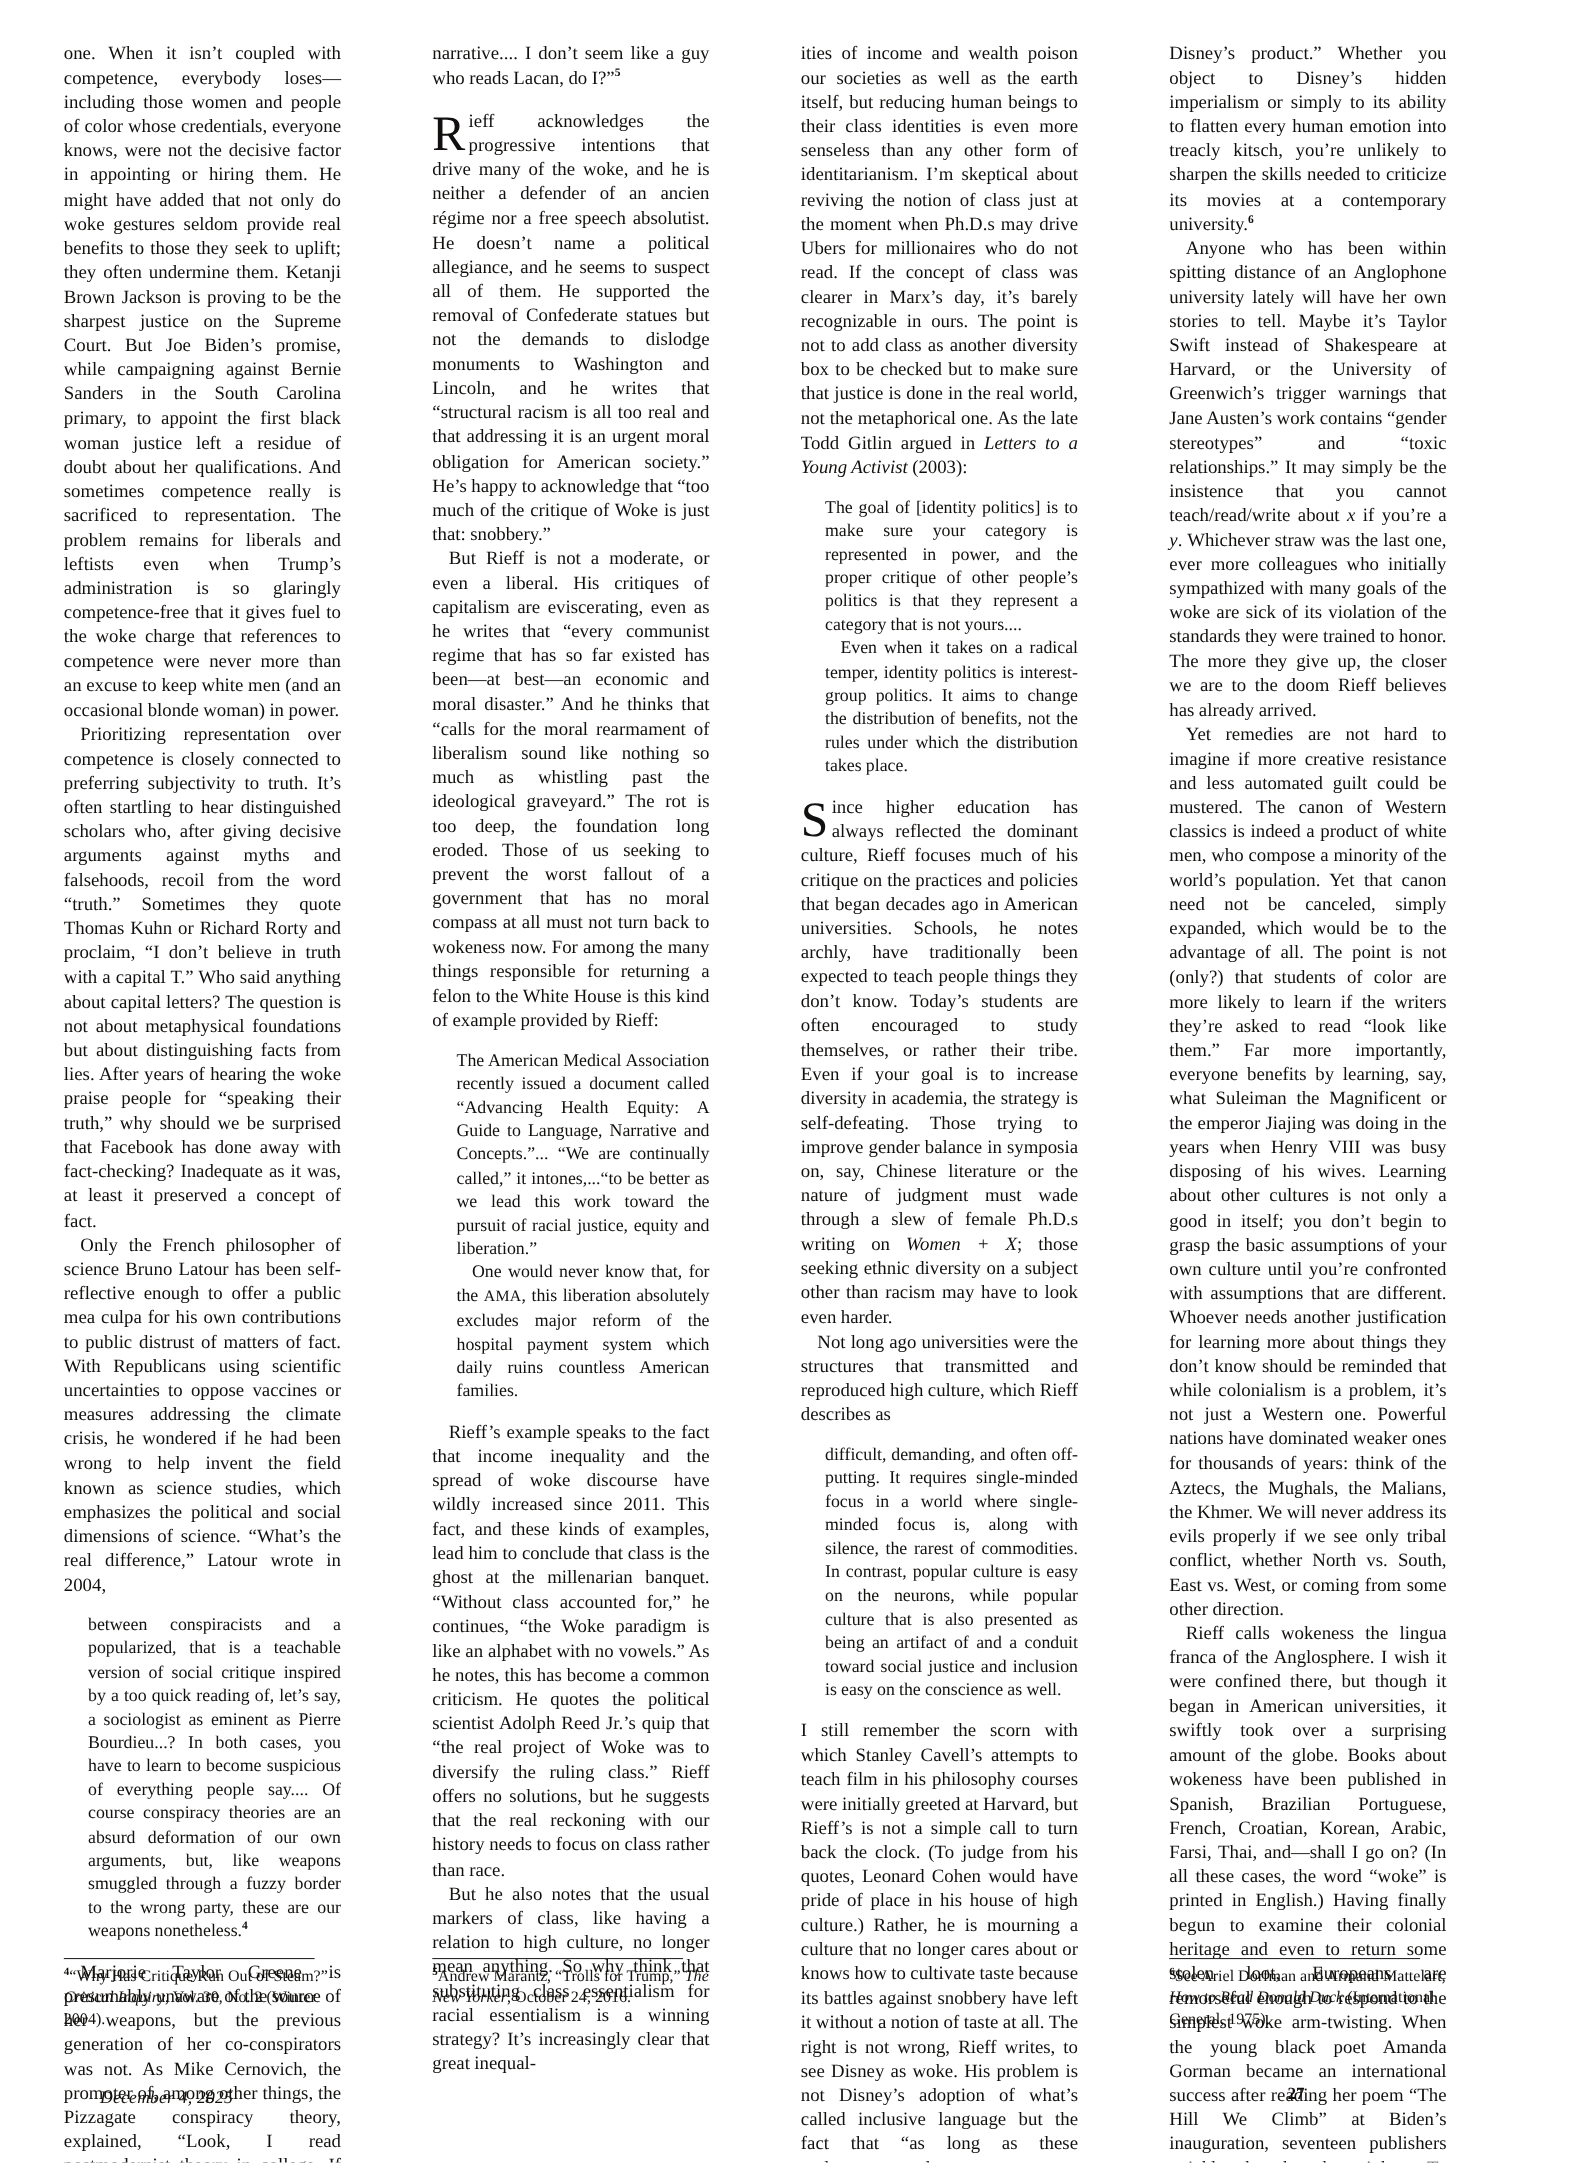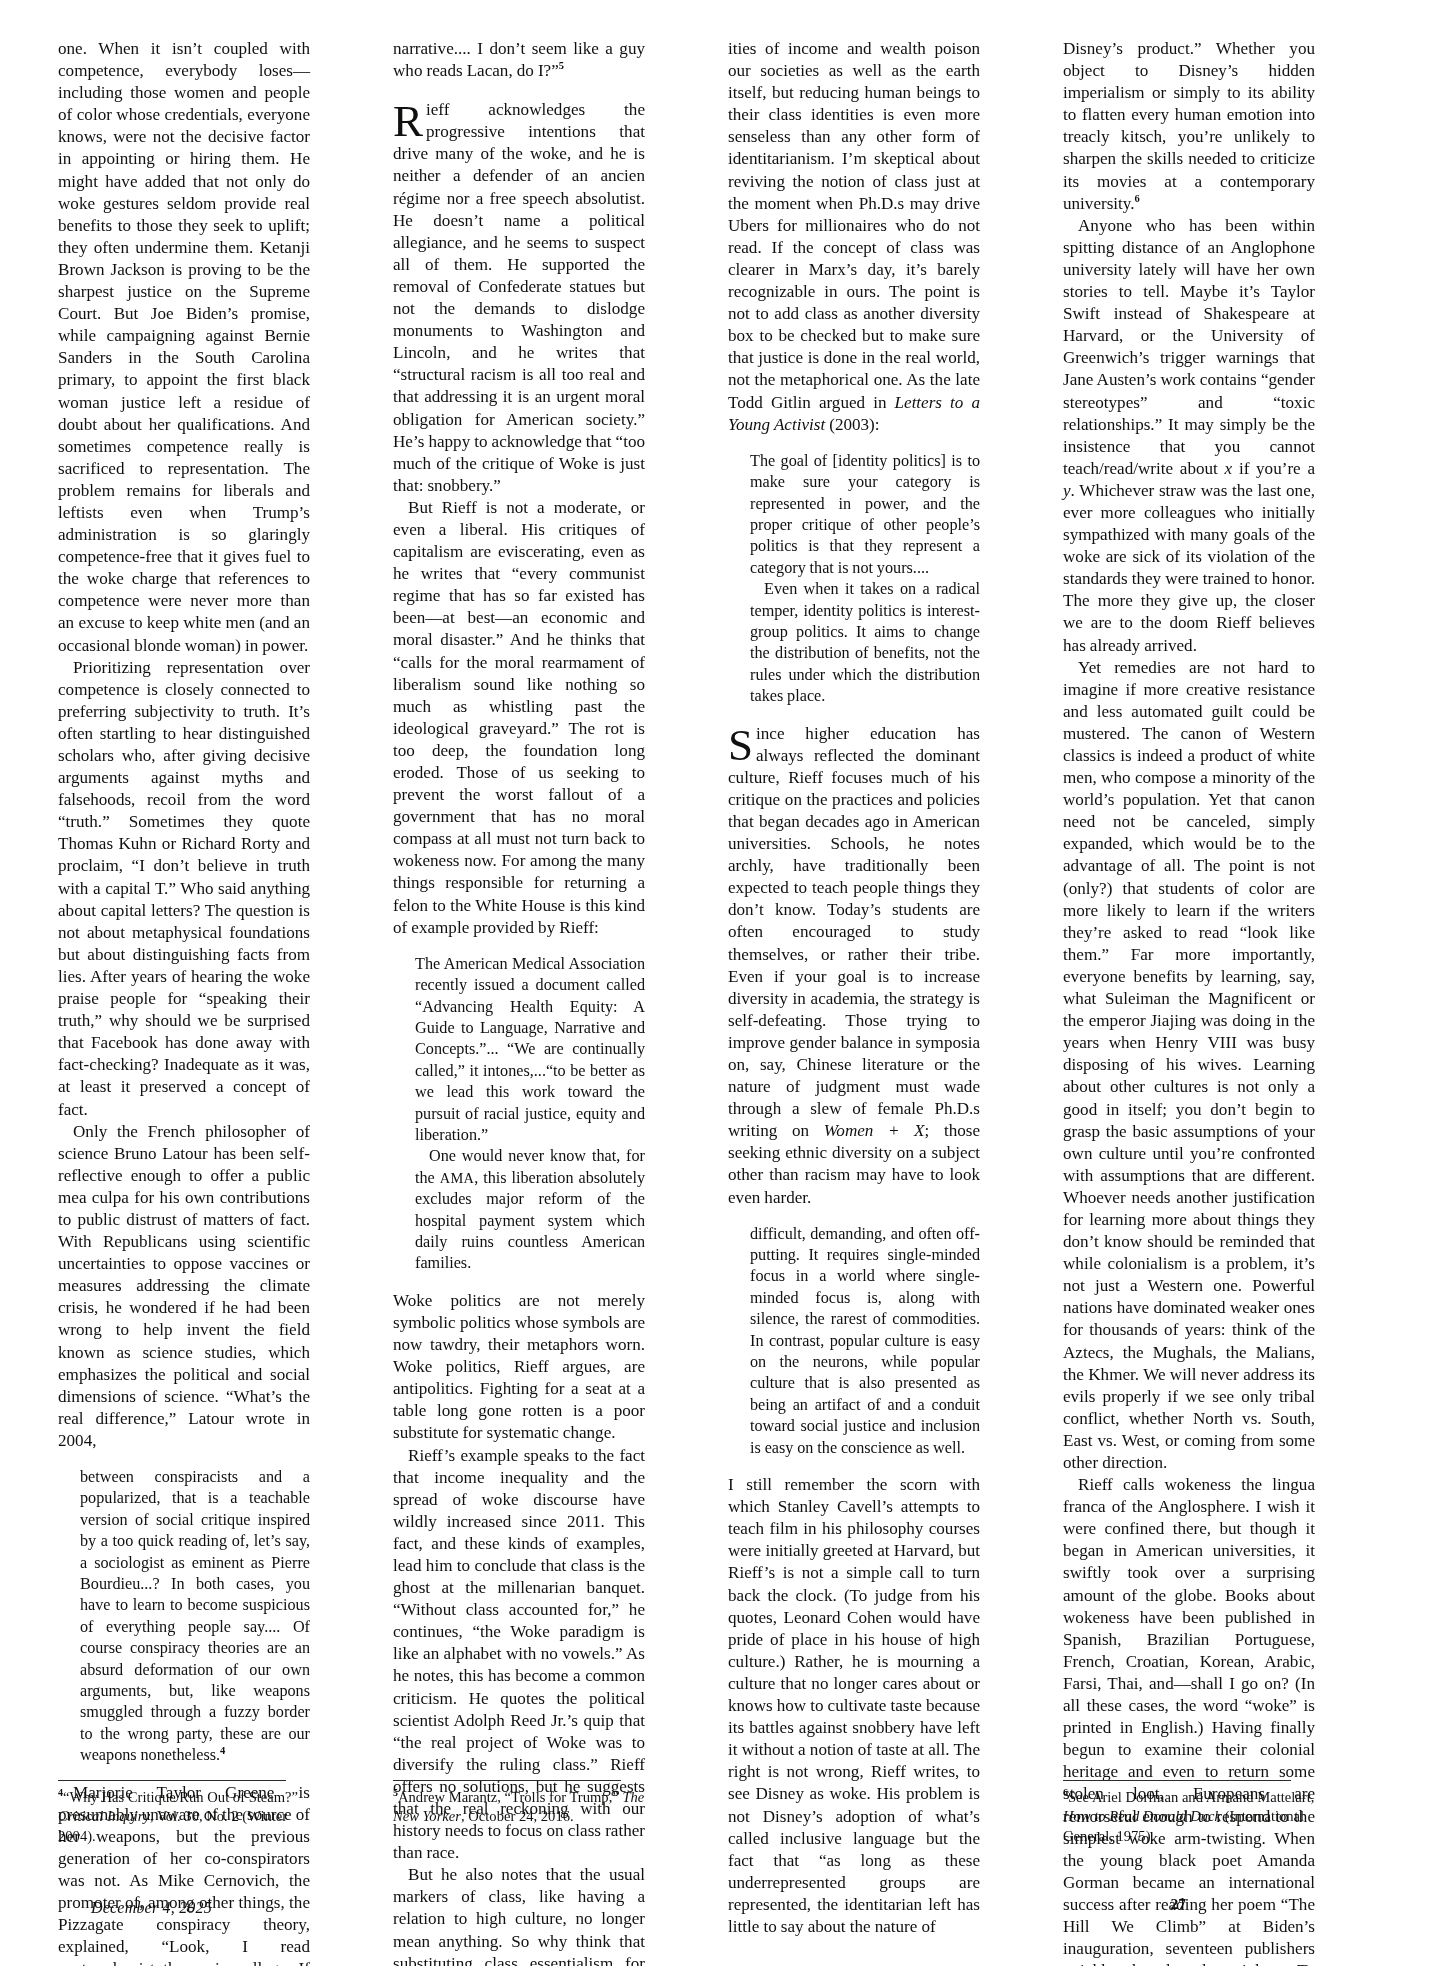--- a/index.html
+++ b/index.html
@@ -177,35 +177,35 @@
 
       <p class="dropcap spaced"><span class="dc">R</span><span>ieff acknowledges the progressive intentions that drive many of the woke, and he is neither a defender of an ancien régime nor a free speech absolutist. He doesn’t name a political allegiance, and he seems to suspect all of them. He supported the removal of Confederate statues but not the demands to dislodge monuments to Washington and Lincoln, and he writes that “structural racism is all too real and that addressing it is an urgent moral obligation for American society.” He’s happy to acknowledge that “too much of the critique of Woke is just that: snobbery.”</span></p>
 
       <p class="indent">But Rieff is not a moderate, or even a liberal. His critiques of capitalism are eviscerating, even as he writes that “every communist regime that has so far existed has been—at best—an economic and moral disaster.” And he thinks that “calls for the moral rearmament of liberalism sound like nothing so much as whistling past the ideological graveyard.” The rot is too deep, the foundation long eroded. Those of us seeking to prevent the worst fallout of a government that has no moral compass at all must not turn back to wokeness now. For among the many things responsible for returning a felon to the White House is this kind of example provided by Rieff:</p>
 
       <div class="extract">
         <p class="noindent">The American Medical Association recently issued a document called “Advancing Health Equity: A Guide to Language, Narrative and Concepts.”... “We are continually called,” it intones,...“to be better as we lead this work toward the pursuit of racial justice, equity and liberation.”</p>
         <p class="indent">One would never know that, for the <span class="sc">AMA</span>, this liberation absolutely excludes major reform of the hospital payment system which daily ruins countless American families.</p>
       </div>
 
-      <p class="noindent">Woke politics are not merely symbolic politics whose symbols are now tawdry, their metaphors worn. Woke politics, Rieff argues, are antipolitics. Fighting for a seat at a table long gone rotten is a poor substitute for systematic change.</p>
       <p class="indent">Rieff’s example speaks to the fact that income inequality and the spread of woke discourse have wildly increased since 2011. This fact, and these kinds of examples, lead him to conclude that class is the ghost at the millenarian banquet. “Without class accounted for,” he continues, “the Woke paradigm is like an alphabet with no vowels.” As he notes, this has become a common criticism. He quotes the political scientist Adolph Reed Jr.’s quip that “the real project of Woke was to diversify the ruling class.” Rieff offers no solutions, but he suggests that the real reckoning with our history needs to focus on class rather than race.</p>
       <p class="indent">But he also notes that the usual markers of class, like having a relation to high culture, no longer mean anything. So why think that substituting class essentialism for racial essentialism is a winning strategy? It’s increasingly clear that great inequal-</p>
     </div>
 
     <div class="col">
       <p class="noindent">ities of income and wealth poison our societies as well as the earth itself, but reducing human beings to their class identities is even more senseless than any other form of identitarianism. I’m skeptical about reviving the notion of class just at the moment when Ph.D.s may drive Ubers for millionaires who do not read. If the concept of class was clearer in Marx’s day, it’s barely recognizable in ours. The point is not to add class as another diversity box to be checked but to make sure that justice is done in the real world, not the metaphorical one. As the late Todd Gitlin argued in <span class="ital">Letters to a Young Activist</span> (2003):</p>
 
       <div class="extract">
         <p class="noindent">The goal of [identity politics] is to make sure your category is represented in power, and the proper critique of other people’s politics is that they represent a category that is not yours....</p>
         <p class="indent">Even when it takes on a radical temper, identity politics is interest-group politics. It aims to change the distribution of benefits, not the rules under which the distribution takes place.</p>
       </div>
 
       <p class="dropcap"><span class="dc">S</span><span>ince higher education has always reflected the dominant culture, Rieff focuses much of his critique on the practices and policies that began decades ago in American universities. Schools, he notes archly, have traditionally been expected to teach people things they don’t know. Today’s students are often encouraged to study themselves, or rather their tribe. Even if your goal is to increase diversity in academia, the strategy is self-defeating. Those trying to improve gender balance in symposia on, say, Chinese literature or the nature of judgment must wade through a slew of female Ph.D.s writing on <span class="ital">Women + X</span>; those seeking ethnic diversity on a subject other than racism may have to look even harder.</span></p>
 
+      <p class="indent">Not long ago universities were the structures that transmitted and reproduced high culture, which Rieff describes as</p>
 
       <div class="extract">
         <p class="noindent">difficult, demanding, and often off-putting. It requires single-minded focus in a world where single-minded focus is, along with silence, the rarest of commodities. In contrast, popular culture is easy on the neurons, while popular culture that is also presented as being an artifact of and a conduit toward social justice and inclusion is easy on the conscience as well.</p>
       </div>
 
       <p class="noindent">I still remember the scorn with which Stanley Cavell’s attempts to teach film in his philosophy courses were initially greeted at Harvard, but Rieff’s is not a simple call to turn back the clock. (To judge from his quotes, Leonard Cohen would have pride of place in his house of high culture.) Rather, he is mourning a culture that no longer cares about or knows how to cultivate taste because its battles against snobbery have left it without a notion of taste at all. The right is not wrong, Rieff writes, to see Disney as woke. His problem is not Disney’s adoption of what’s called inclusive language but the fact that “as long as these underrepresented groups are represented, the identitarian left has little to say about the nature of</p>
     </div>
 
     <div class="col">
       <p class="noindent"><span>Disney’s product.” Whether you object to Disney’s hidden imperialism or simply to its ability to flatten every human emotion into treacly kitsch, you’re unlikely to sharpen the skills needed to criticize its movies at a contemporary university.</span><sup class="ref">6</sup></p>

